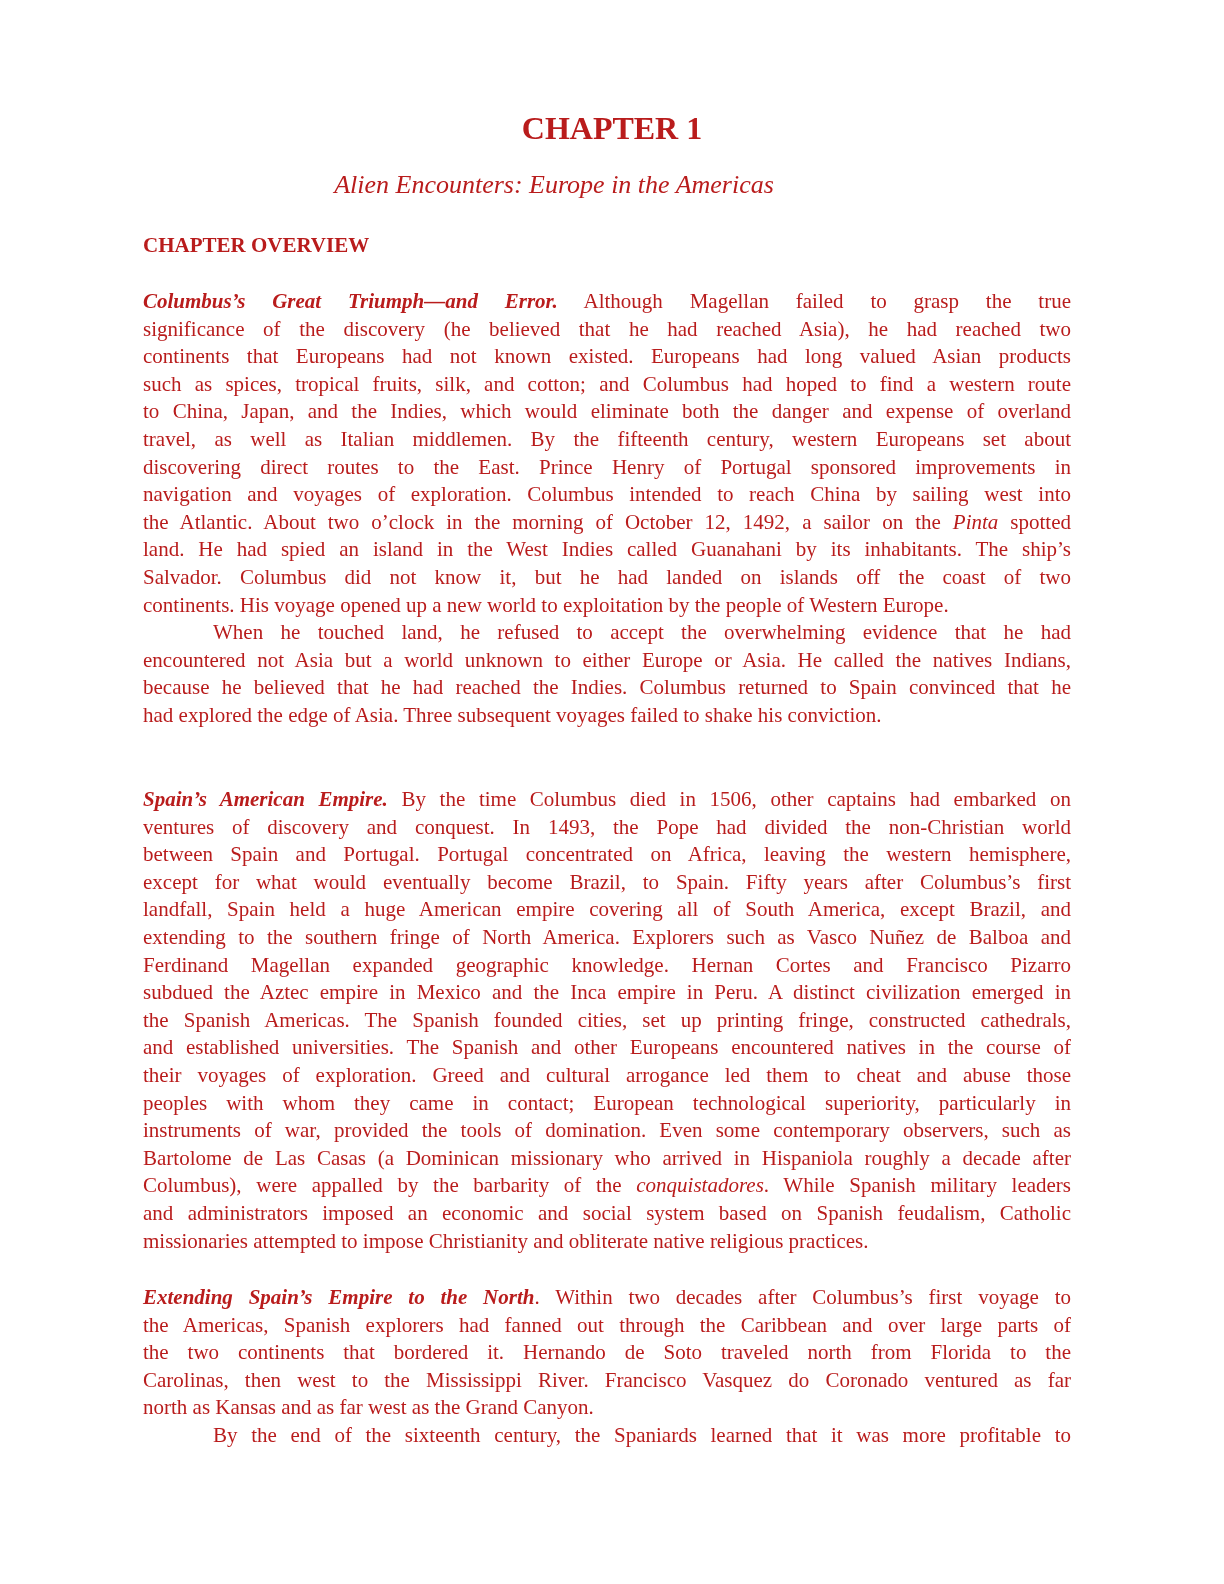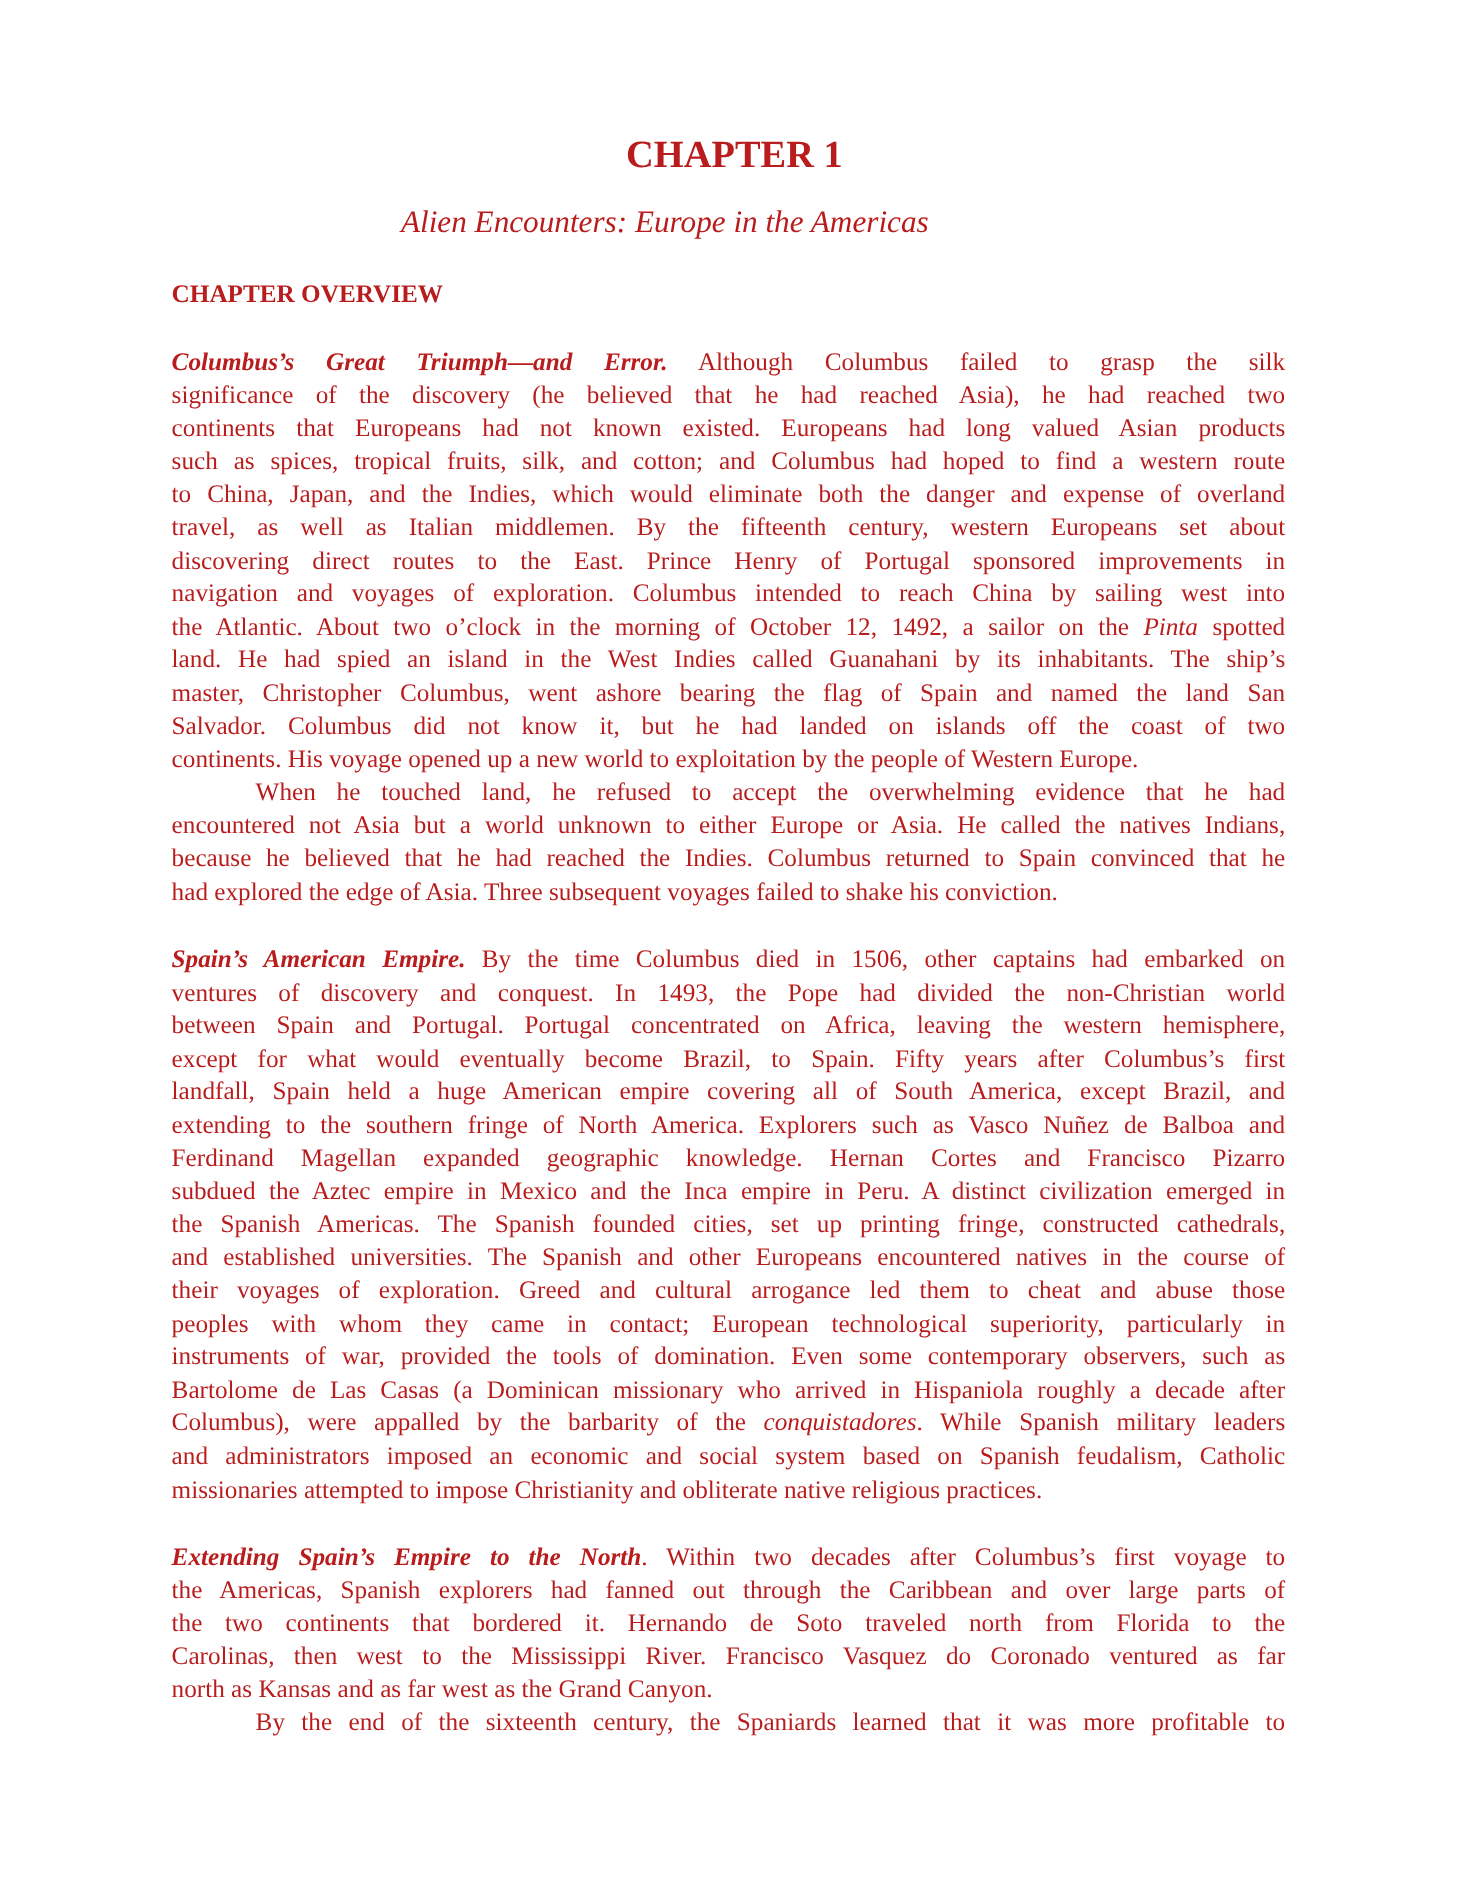--- a/index.html
+++ b/index.html
@@ -40,31 +40,30 @@
 </head>
 <body>
 
 <div class="page">
   <div class="chapter-title">CHAPTER 1</div>
   <div class="chapter-subtitle">Alien Encounters: Europe in the Americas</div>
   <div class="overview-heading">CHAPTER OVERVIEW</div>
 
   <div class="section" id="sec1">
       <div>
-        <span class="line"><span class="run-head">Columbus’s Great Triumph—and Error.</span><span> Although Columbus failed to grasp the silk</span></span>
+        <span class="line"><span class="run-head">Columbus’s Great Triumph—and Error.</span><span> Although Magellan failed to grasp the true</span></span>
         <span class="line"><span>significance of the discovery (he believed that he had reached Asia), he had reached two</span></span>
         <span class="line"><span>continents that Europeans had not known existed. Europeans had long valued Asian products</span></span>
         <span class="line"><span>such as spices, tropical fruits, silk, and cotton; and Columbus had hoped to find a western route</span></span>
         <span class="line"><span>to China, Japan, and the Indies, which would eliminate both the danger and expense of overland</span></span>
         <span class="line"><span>travel, as well as Italian middlemen. By the fifteenth century, western Europeans set about</span></span>
         <span class="line"><span>discovering direct routes to the East. Prince Henry of Portugal sponsored improvements in</span></span>
         <span class="line"><span>navigation and voyages of exploration. Columbus intended to reach China by sailing west into</span></span>
         <span class="line"><span>the Atlantic. About two o’clock in the morning of October 12, 1492, a sailor on the </span><span class="em">Pinta</span><span> spotted</span></span>
         <span class="line"><span>land. He had spied an island in the West Indies called Guanahani by its inhabitants. The ship’s</span></span>
-        <span class="line"><span>master, Christopher Columbus, went ashore bearing the flag of Spain and named the land San</span></span>
         <span class="line"><span>Salvador. Columbus did not know it, but he had landed on islands off the coast of two</span></span>
         <span class="line last"><span>continents. His voyage opened up a new world to exploitation by the people of Western Europe.</span></span>
       </div>
       <div>
         <span class="line indent"><span>When he touched land, he refused to accept the overwhelming evidence that he had</span></span>
         <span class="line"><span>encountered not Asia but a world unknown to either Europe or Asia. He called the natives Indians,</span></span>
         <span class="line"><span>because he believed that he had reached the Indies. Columbus returned to Spain convinced that he</span></span>
         <span class="line last"><span>had explored the edge of Asia. Three subsequent voyages failed to shake his conviction.</span></span>
       </div>
     </div>

